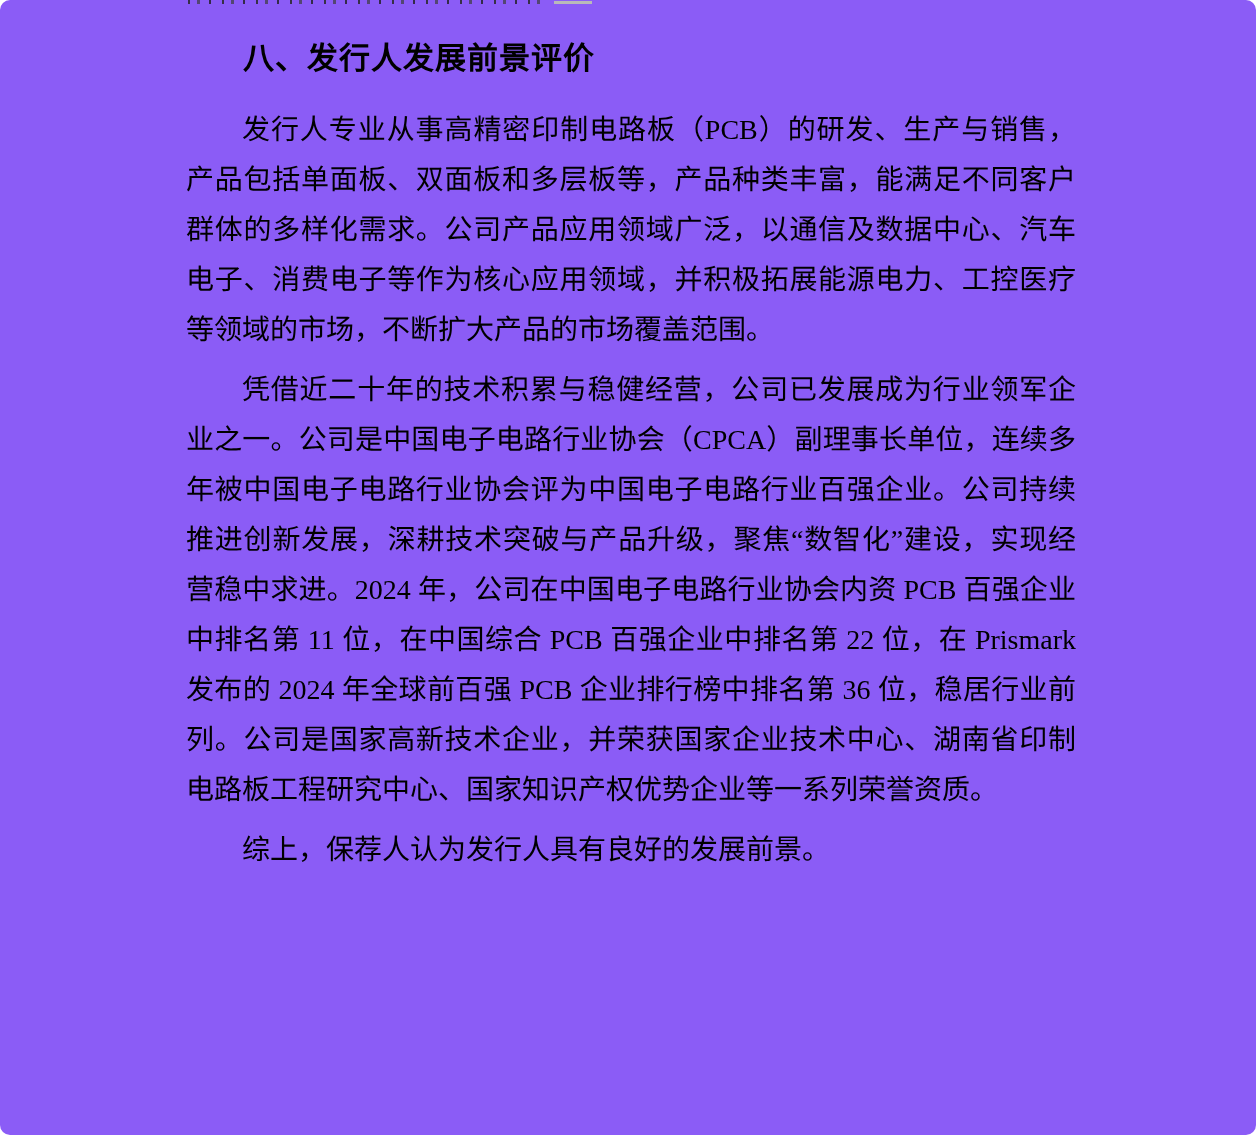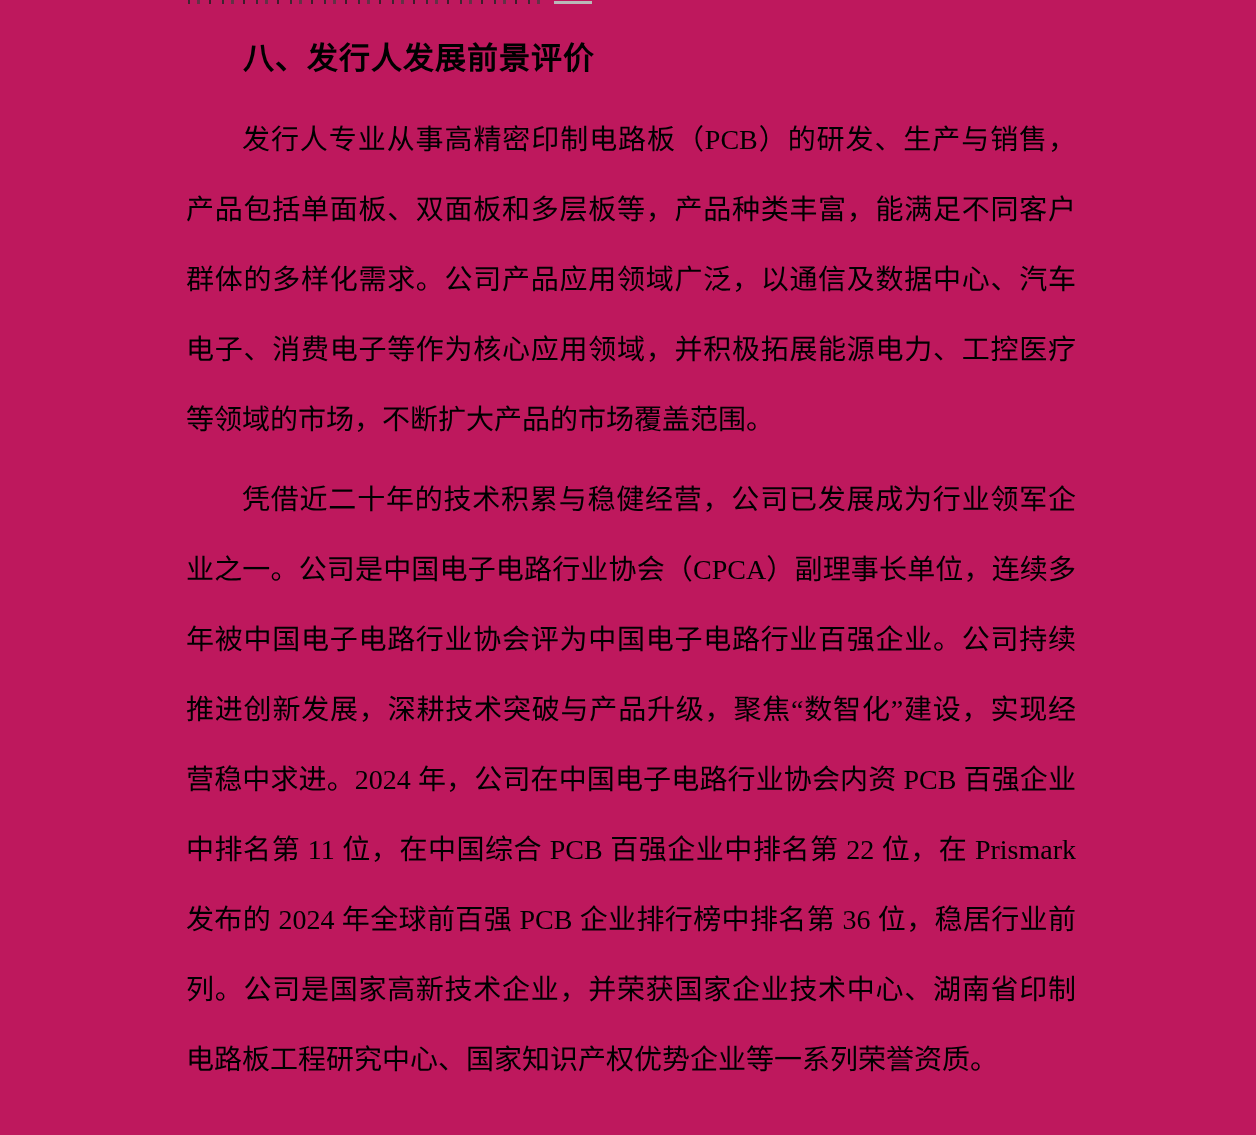--- a/index.html
+++ b/index.html
@@ -11,21 +11,22 @@
     width: 1256px;
     height: 1135px;
     position: relative;
     overflow: hidden;
     font-family: "Liberation Serif", "DejaVu Serif", serif;
     color: #000000;
   }
   .page {
     position: absolute;
     inset: 0;
-    background: #be185d;
+    background: #8b5cf6;
+    border-radius: 10px;
   }
   .content {
     position: absolute;
     left: 186px;
     top: 0;
     width: 890px;
   }
   
   .clipped-line {
     position: relative;
@@ -57,21 +58,21 @@
     font-family: "Liberation Sans", "DejaVu Sans", sans-serif;
     font-weight: 700;
     font-size: 31px;
     line-height: 37px;
     letter-spacing: 1px;
     color: #000000;
   }
   .body-para {
     margin: 10px 0 0 0;
     font-size: 28px;
-    line-height: 70px;
+    line-height: 50px;
     text-indent: 2em;
     text-align: justify;
     text-align-last: left;
     word-break: break-all;
     color: #000000;
   }
   .body-para.first {
     margin-top: 28px;
   }
 </style>
@@ -86,15 +87,16 @@
       <span class="clipped-frag-light"></span>
     </div>
 
     <h1 class="section-heading">八、发行人发展前景评价</h1>
 
     <p class="body-para first">发行人专业从事高精密印制电路板（PCB）的研发、生产与销售，产品包括单面板、双面板和多层板等，产品种类丰富，能满足不同客户群体的多样化需求。公司产品应用领域广泛，以通信及数据中心、汽车电子、消费电子等作为核心应用领域，并积极拓展能源电力、工控医疗等领域的市场，不断扩大产品的市场覆盖范围。</p>
 
 
     <p class="body-para">凭借近二十年的技术积累与稳健经营，公司已发展成为行业领军企业之一。公司是中国电子电路行业协会（CPCA）副理事长单位，连续多年被中国电子电路行业协会评为中国电子电路行业百强企业。公司持续推进创新发展，深耕技术突破与产品升级，聚焦“数智化”建设，实现经营稳中求进。2024 年，公司在中国电子电路行业协会内资 PCB 百强企业中排名第 11 位，在中国综合 PCB 百强企业中排名第 22 位，在 Prismark 发布的 2024 年全球前百强 PCB 企业排行榜中排名第 36 位，稳居行业前列。公司是国家高新技术企业，并荣获国家企业技术中心、湖南省印制电路板工程研究中心、国家知识产权优势企业等一系列荣誉资质。</p>
 
+    <p class="body-para">综上，保荐人认为发行人具有良好的发展前景。</p>
 
   </div>
 </div>
 
 </body></html>

